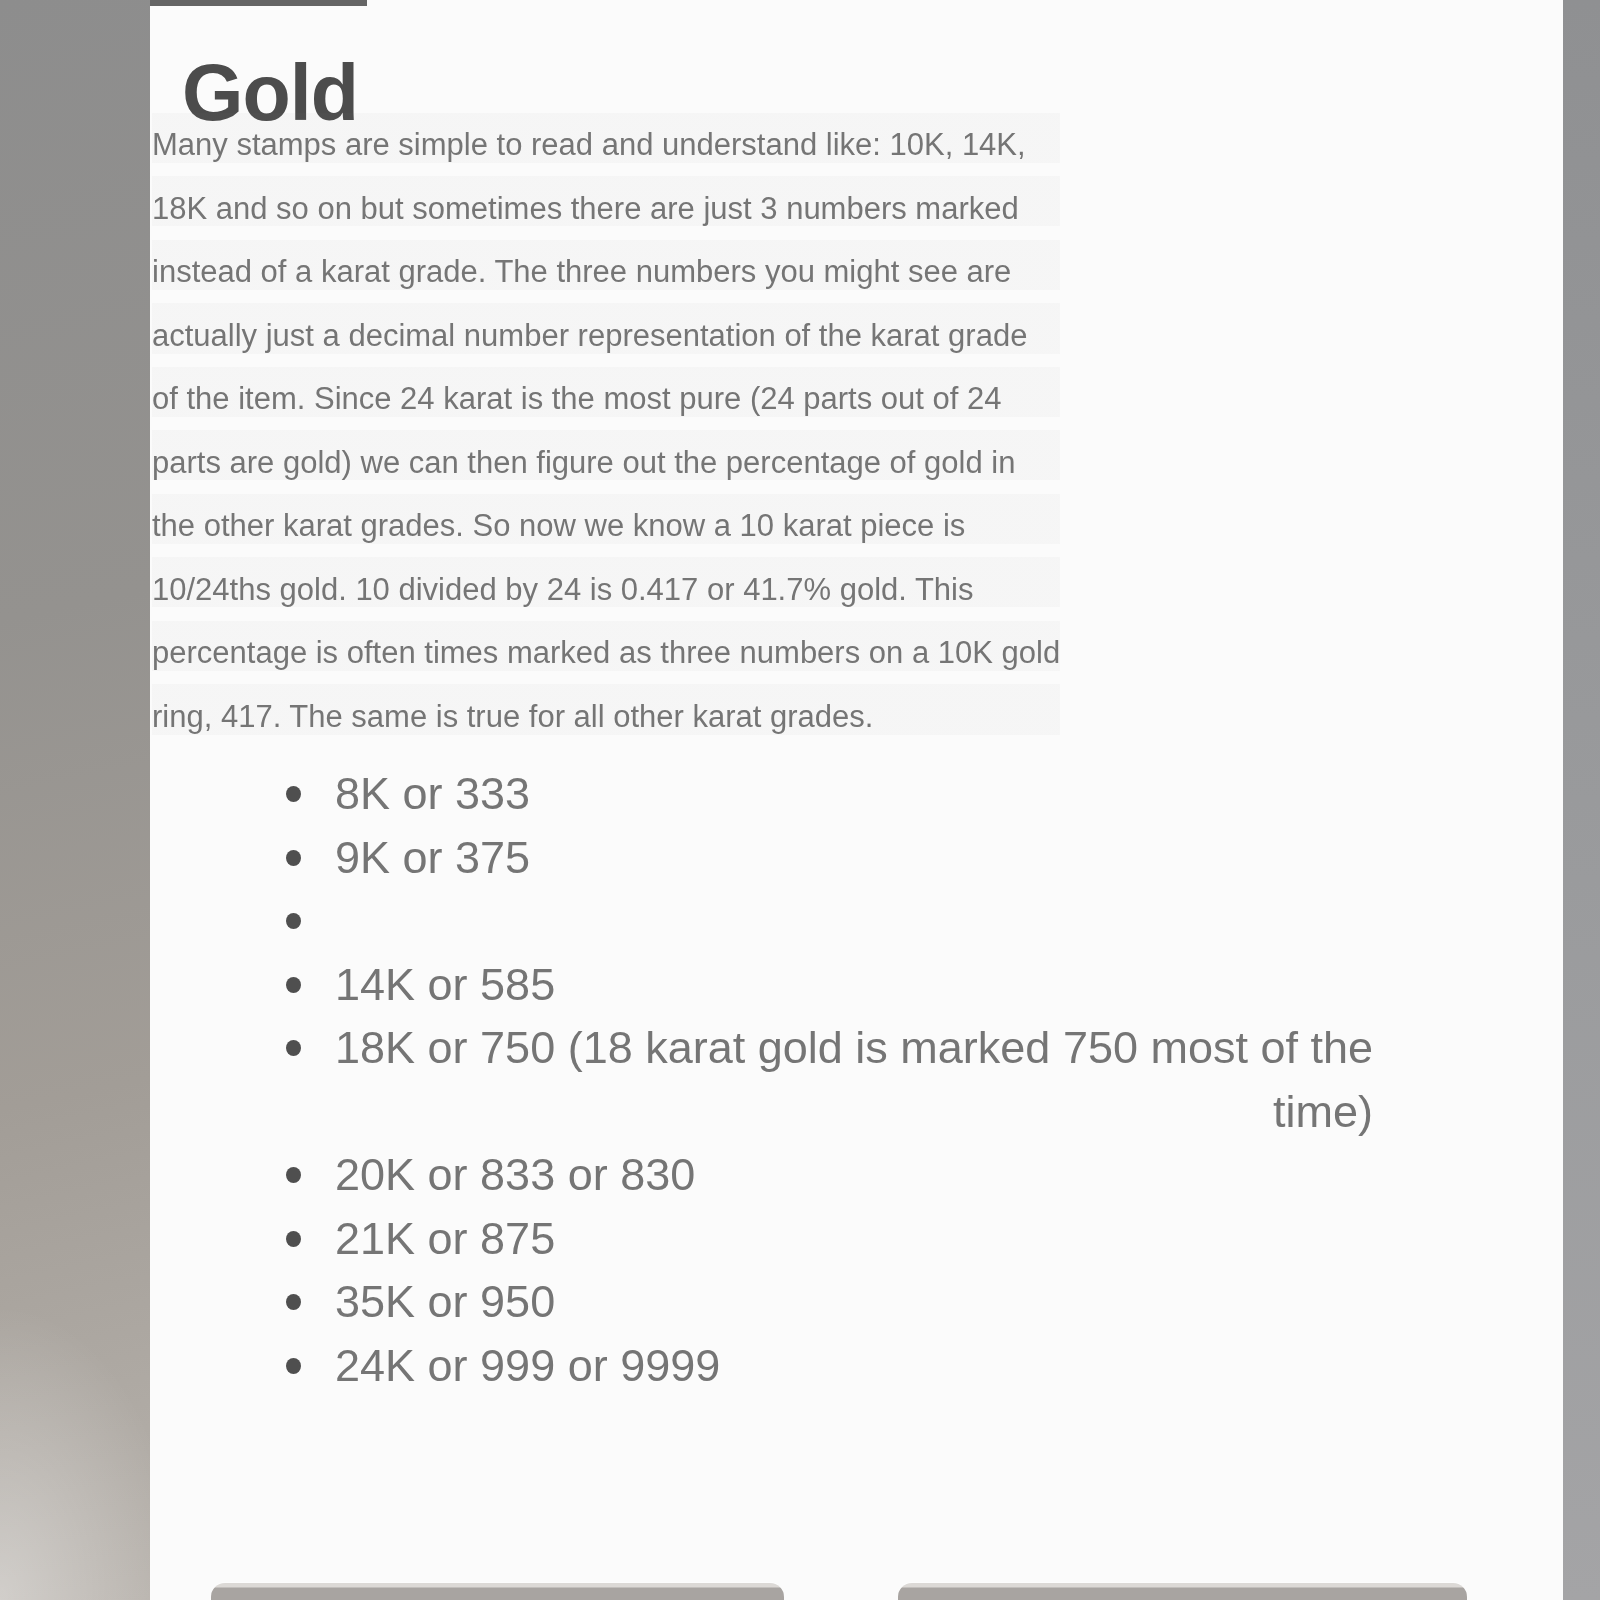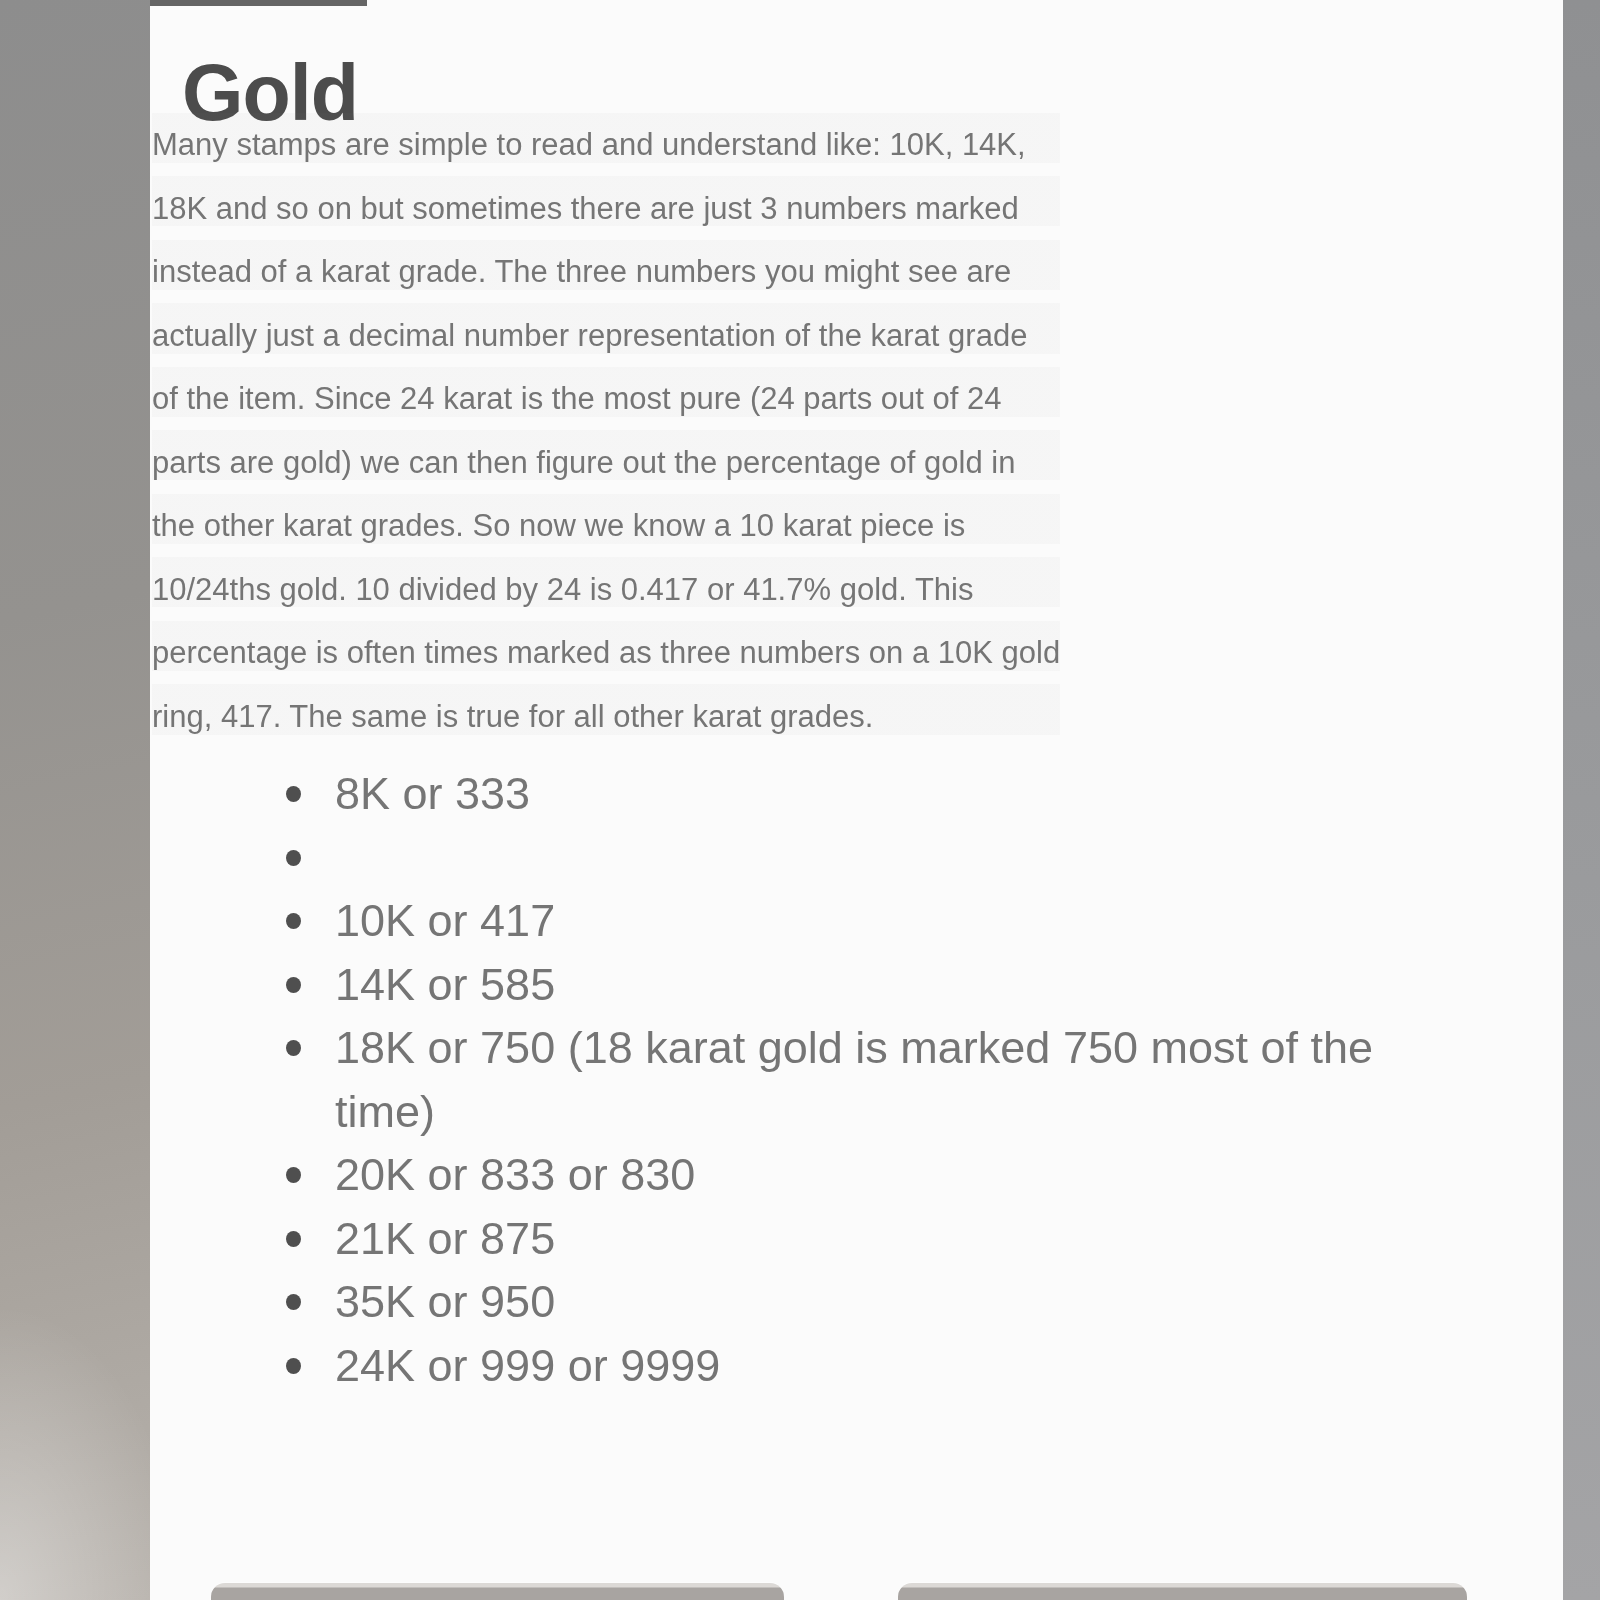--- a/index.html
+++ b/index.html
@@ -50,20 +50,21 @@
     white-space: pre;
     background: repeating-linear-gradient(to bottom,
       rgba(127,127,127,0.045) 0px, rgba(127,127,127,0.045) 50px,
       rgba(127,127,127,0) 50px, rgba(127,127,127,0) 63.5px);
   }
 
   .list {
     position: absolute; left: 2px; top: 762px; width: 1408px;
     font-size: 45px; line-height: 63.5px;
     color: var(--body-color);
+    text-align: right;
   }
   .list-item { display: flex; align-items: flex-start; }
   .bullet {
     flex: none; width: 183px; height: 63.5px; position: relative;
   }
   .bullet::after {
     content: "";
     position: absolute; left: 134px; top: 24px;
     width: 15px; height: 16px; border-radius: 50%;
     background: var(--bullet-color);
@@ -102,24 +103,24 @@
 percentage is often times marked as three numbers on a 10K gold
 ring, 417. The same is true for all other karat grades.</div>
 
   <div class="list">
     <div class="list-item">
       <span class="bullet"></span>
       <span class="item-text">8K or 333</span>
     </div>
     <div class="list-item">
       <span class="bullet"></span>
+      <span class="item-text">9K or 375</span>
     </div>
     <div class="list-item">
       <span class="bullet"></span>
-      <span class="item-text">10K or 417</span>
     </div>
     <div class="list-item">
       <span class="bullet"></span>
       <span class="item-text">14K or 585</span>
     </div>
     <div class="list-item">
       <span class="bullet"></span>
       <span class="item-text">18K or 750 (18 karat gold is marked 750 most of the
 time)</span>
     </div>

